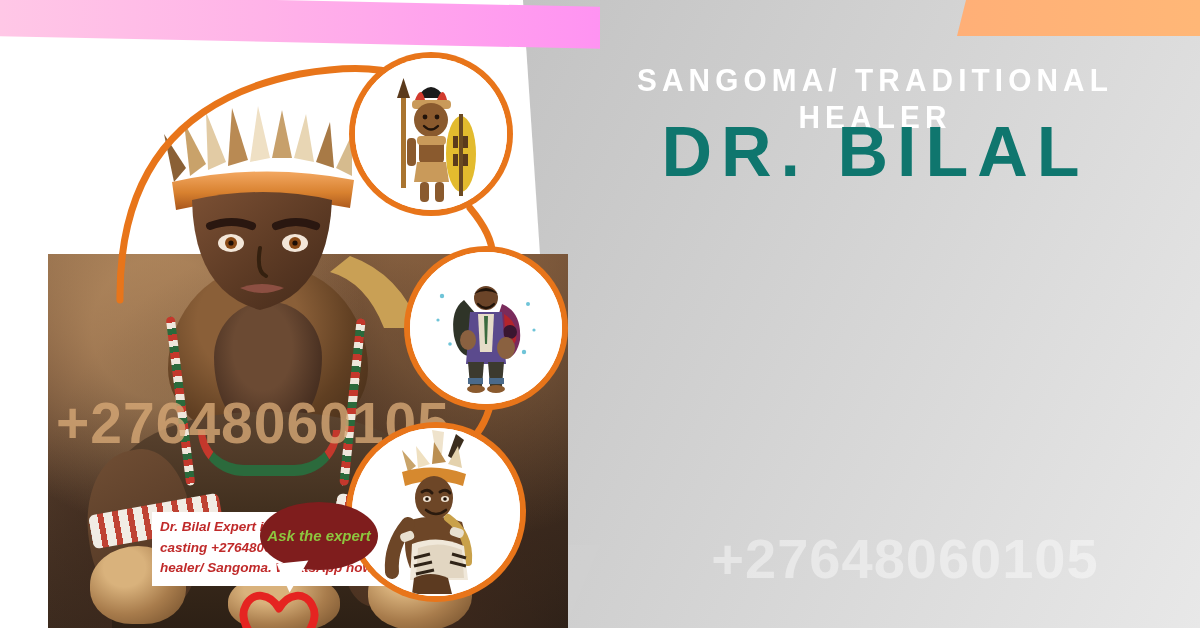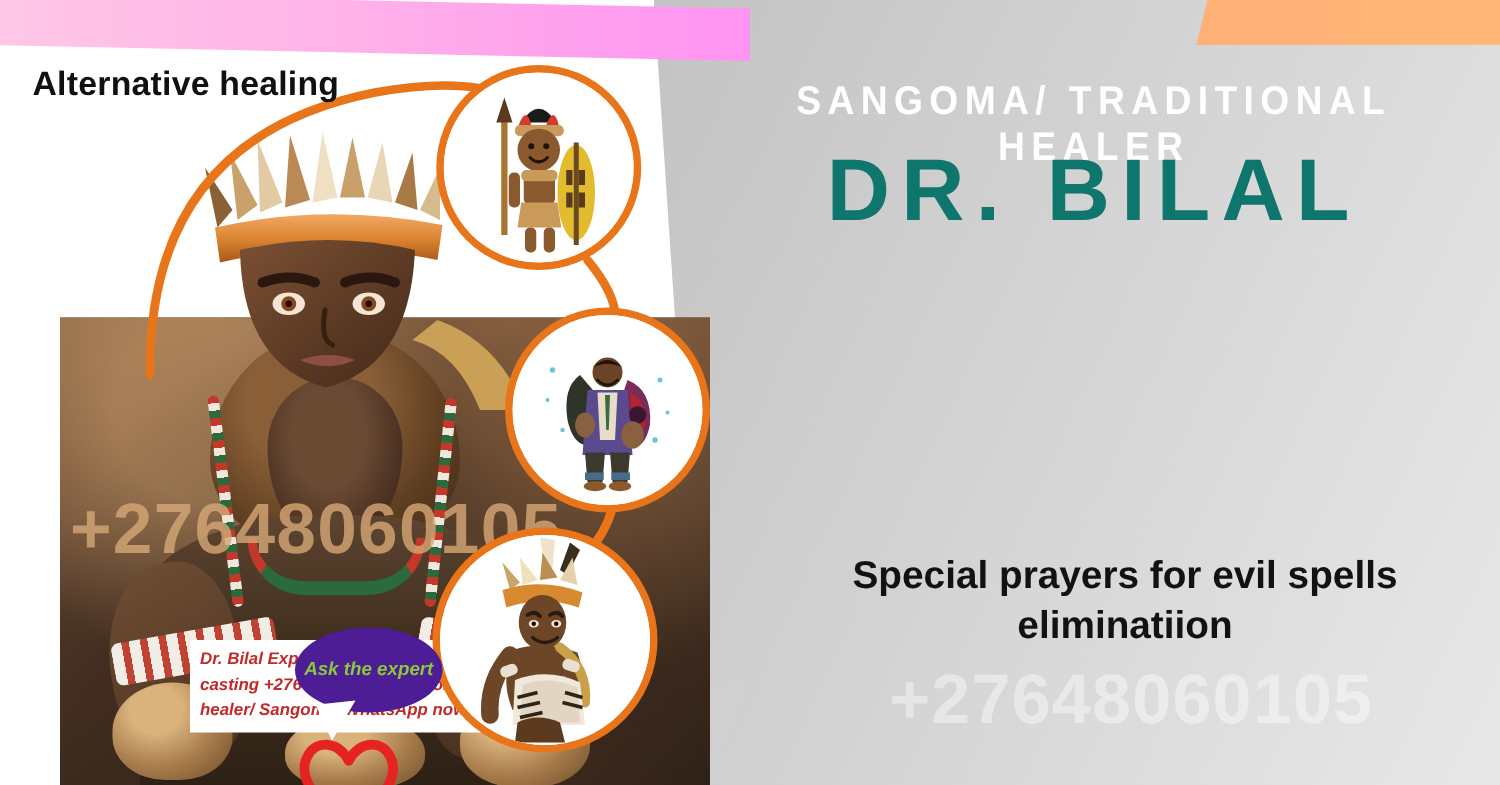--- a/index.html
+++ b/index.html
@@ -112,22 +112,22 @@
     font-family:"Liberation Sans",sans-serif;
     white-space:nowrap;
   }
 
   .heart{
     position:absolute;left:187px;top:332px;width:88px;height:80px;
     z-index:6;
   }
 
   .speech-bubble{
-    position:absolute;left:188px;top:248px;width:118px;height:68px;
-    background:#4c1d95;border-radius:50%;
+    position:absolute;left:212px;top:248px;width:118px;height:68px;
+    background:#7f1d1d;border-radius:50%;
     z-index:7;
     display:flex;align-items:center;justify-content:center;
     box-shadow:0 0 0 0 #fff;
   }
   .speech-bubble::after{
     content:"";position:absolute;left:18px;bottom:-22px;
     width:0;height:0;
     border-left:10px solid transparent;
     border-right:22px solid transparent;
     border-top:30px solid #ffffff;
@@ -446,22 +446,20 @@
 
       <path d="M56 96 Q38 118 40 144" stroke="#6d4627" stroke-width="14" fill="none" stroke-linecap="round"></path>
 
       <rect x="48" y="104" width="14" height="9" rx="4" fill="#e8e0d0" transform="rotate(-20 55 108)"></rect>
       <rect x="98" y="100" width="14" height="9" rx="4" fill="#e8e0d0" transform="rotate(18 105 104)"></rect>
 
       <path d="M62 150 Q78 142 96 150 L100 166 L60 166 Z" fill="#5c3a20"></path>
     </svg>
   </div>
 
-  <div class="tagline">Alternative healing</div>
 
   <div class="kicker">SANGOMA/ TRADITIONAL HEALER</div>
   <div class="name">DR. BILAL</div>
 
-  <div class="body-black">Special prayers for  evil spells eliminatiion</div>
 
   <div class="watermark-phone">+27648060105</div>
 
 </div>
 
 </body></html>

